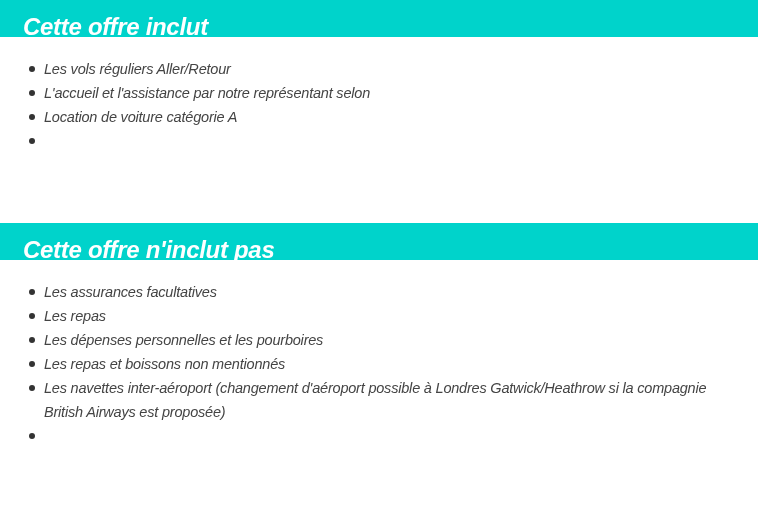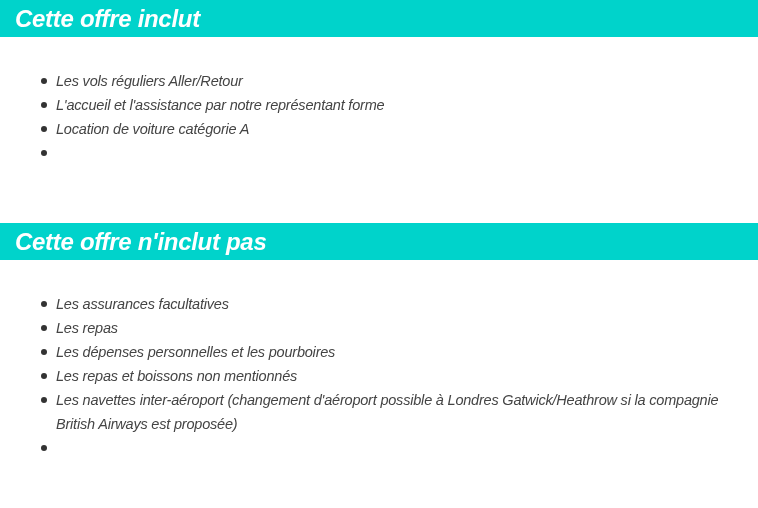--- a/index.html
+++ b/index.html
@@ -19,33 +19,33 @@
       position: absolute;
       left: 0;
       width: 758px;
       height: 37px;
       background: #00d3cb;
       color: #ffffff;
       box-sizing: border-box;
       padding-left: 15px;
     }
     .section-header h2 {
-      margin: 0;
+      margin: 8px;
       font-size: 24px;
       line-height: 37px;
       font-style: italic;
       font-weight: bold;
       letter-spacing: -0.3px;
     }
     #hdr-included { top: 0; }
     #hdr-excluded { top: 223px; height: 37px; }
     ul.items {
       position: absolute;
       left: 0;
-      margin: 16px;
+      margin: 4px;
       padding: 0 0 0 40px;
       list-style: none;
       width: 700px;
     }
     ul.items li {
       position: relative;
       font-size: 14.5px;
       font-style: italic;
       line-height: 24px;
       color: #444444;
@@ -65,21 +65,21 @@
   </style>
 </head>
 <body>
 
 <div class="section-header" id="hdr-included">
   <h2>Cette offre inclut</h2>
 </div>
 
 <ul class="items" id="list-included">
   <li><span class="bullet"></span><span>Les vols réguliers Aller/Retour</span></li>
-  <li><span class="bullet"></span><span>L'accueil et l'assistance par notre représentant forme</span></li>
+  <li><span class="bullet"></span><span>L'accueil et l'assistance par notre représentant selon</span></li>
   <li><span class="bullet"></span><span>Location de voiture catégorie A</span></li>
   <li><span class="bullet"></span></li>
 </ul>
 
 <div class="section-header" id="hdr-excluded">
   <h2>Cette offre n'inclut pas</h2>
 </div>
 
 <ul class="items" id="list-excluded">
   <li><span class="bullet"></span><span>Les assurances facultatives</span></li>

